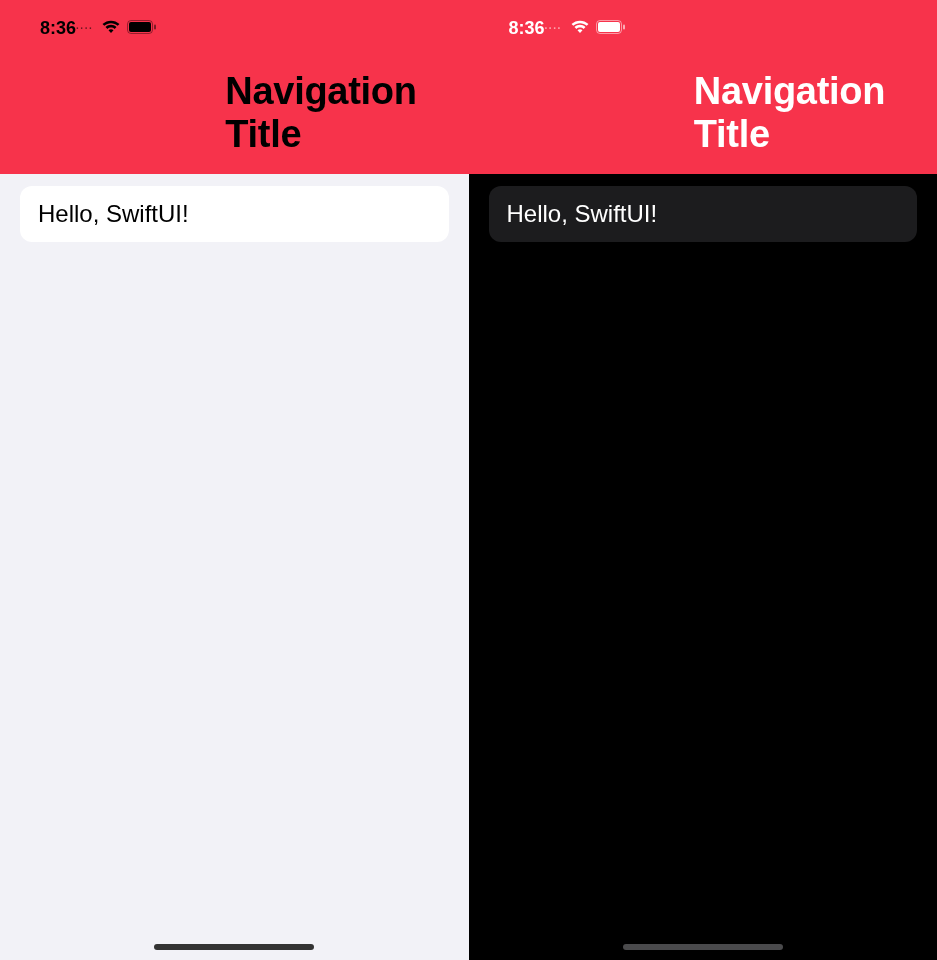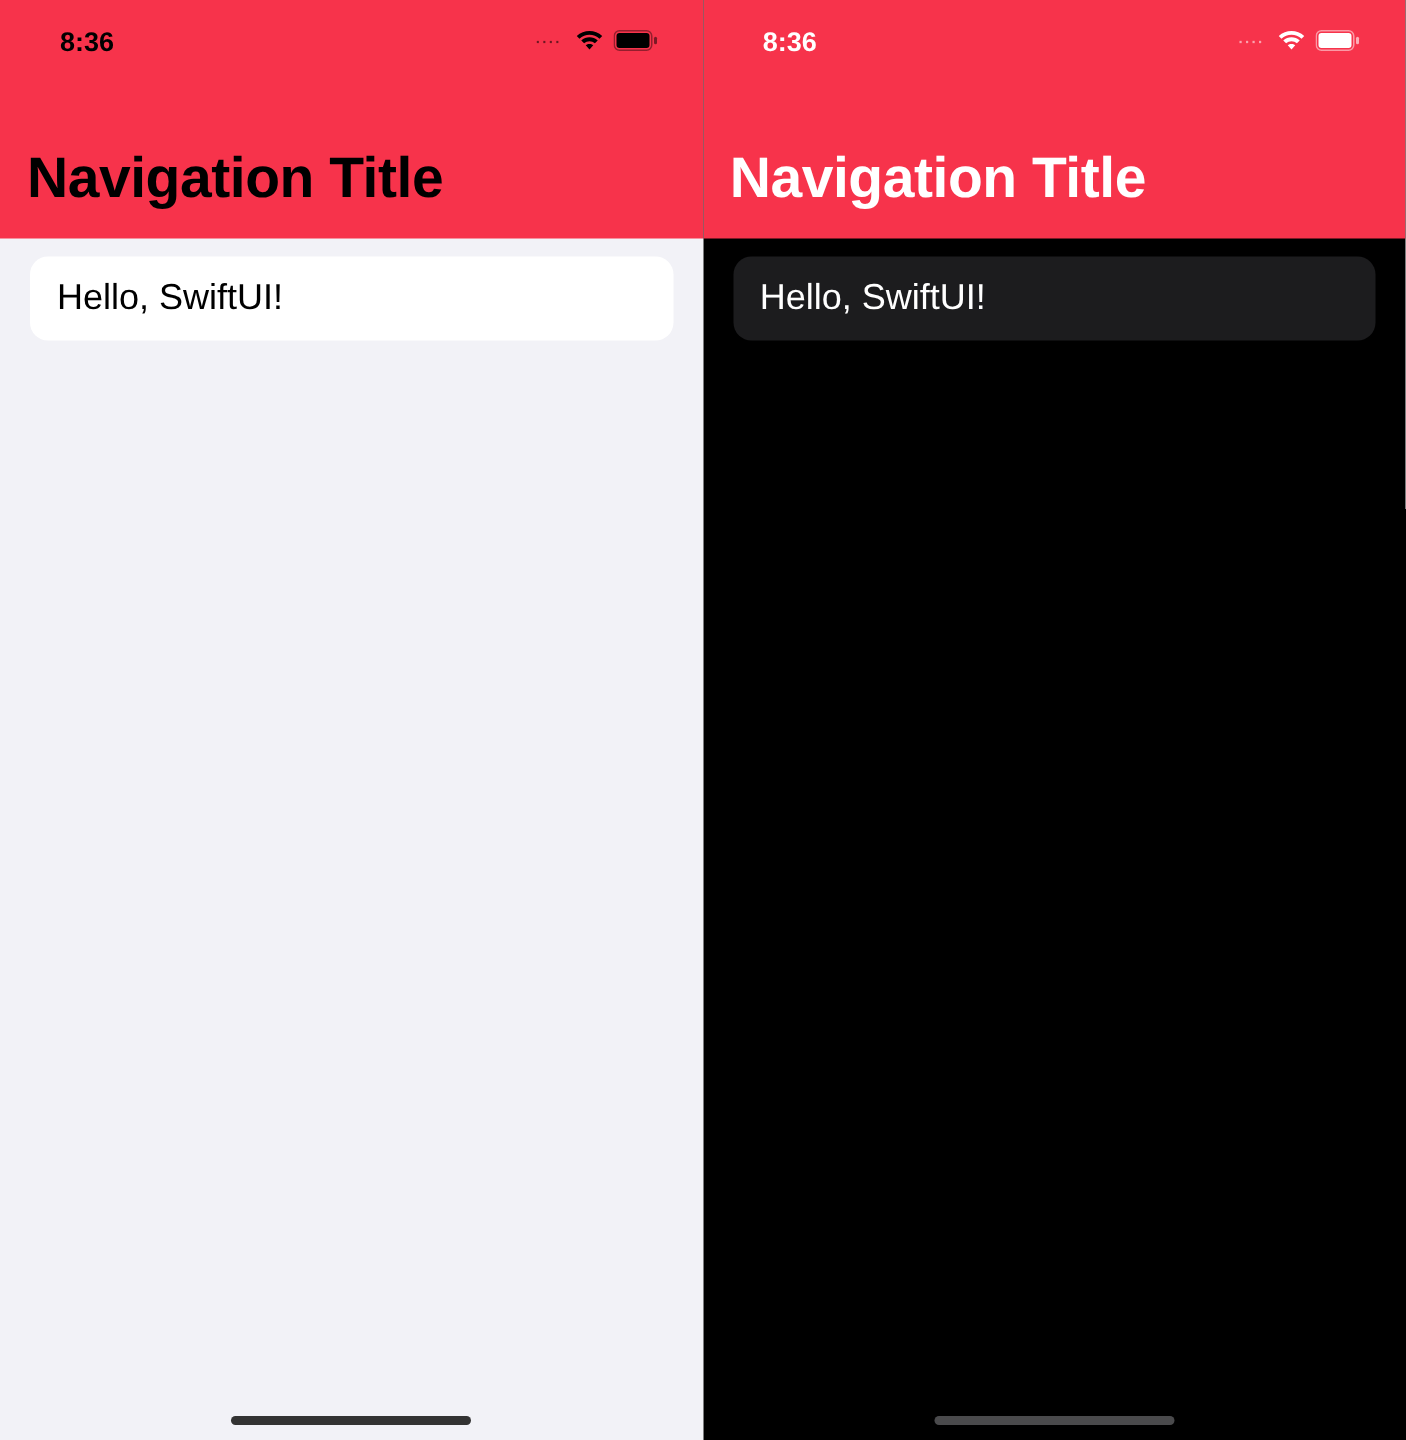--- a/index.html
+++ b/index.html
@@ -19,39 +19,40 @@
       overflow: hidden;
     }
     .device.light { background: #f2f2f7; color: #000; }
     .device.dark  { background: #000;    color: #fff; }
 
     .navbar {
       background: #f7334b;
       padding-top: 14px;
       padding-bottom: 10px;
       display: flex;
-      flex-direction: column;
+      flex-direction: row;
     }
     .statusbar {
       display: flex;
       justify-content: space-between;
       align-items: center;
       padding: 0 30px 0 40px;
       height: 28px;
       font-size: 18px;
       font-weight: 600;
     }
     .statusbar .right { display: flex; align-items: center; gap: 6px; }
     .dots { letter-spacing: 1px; font-size: 10px; opacity: .55; margin-right: 2px; }
 
     .nav-title {
       font-size: 38px;
       font-weight: 700;
       letter-spacing: -0.3px;
       padding: 56px 18px 8px 18px;
+      margin-left: 20px;
     }
     .device.light .nav-title { color: #000; }
     .device.dark  .nav-title { color: #fff; }
 
     .content {
       flex: 1;
       padding: 12px 20px 0 20px;
       position: relative;
     }
     .row {

